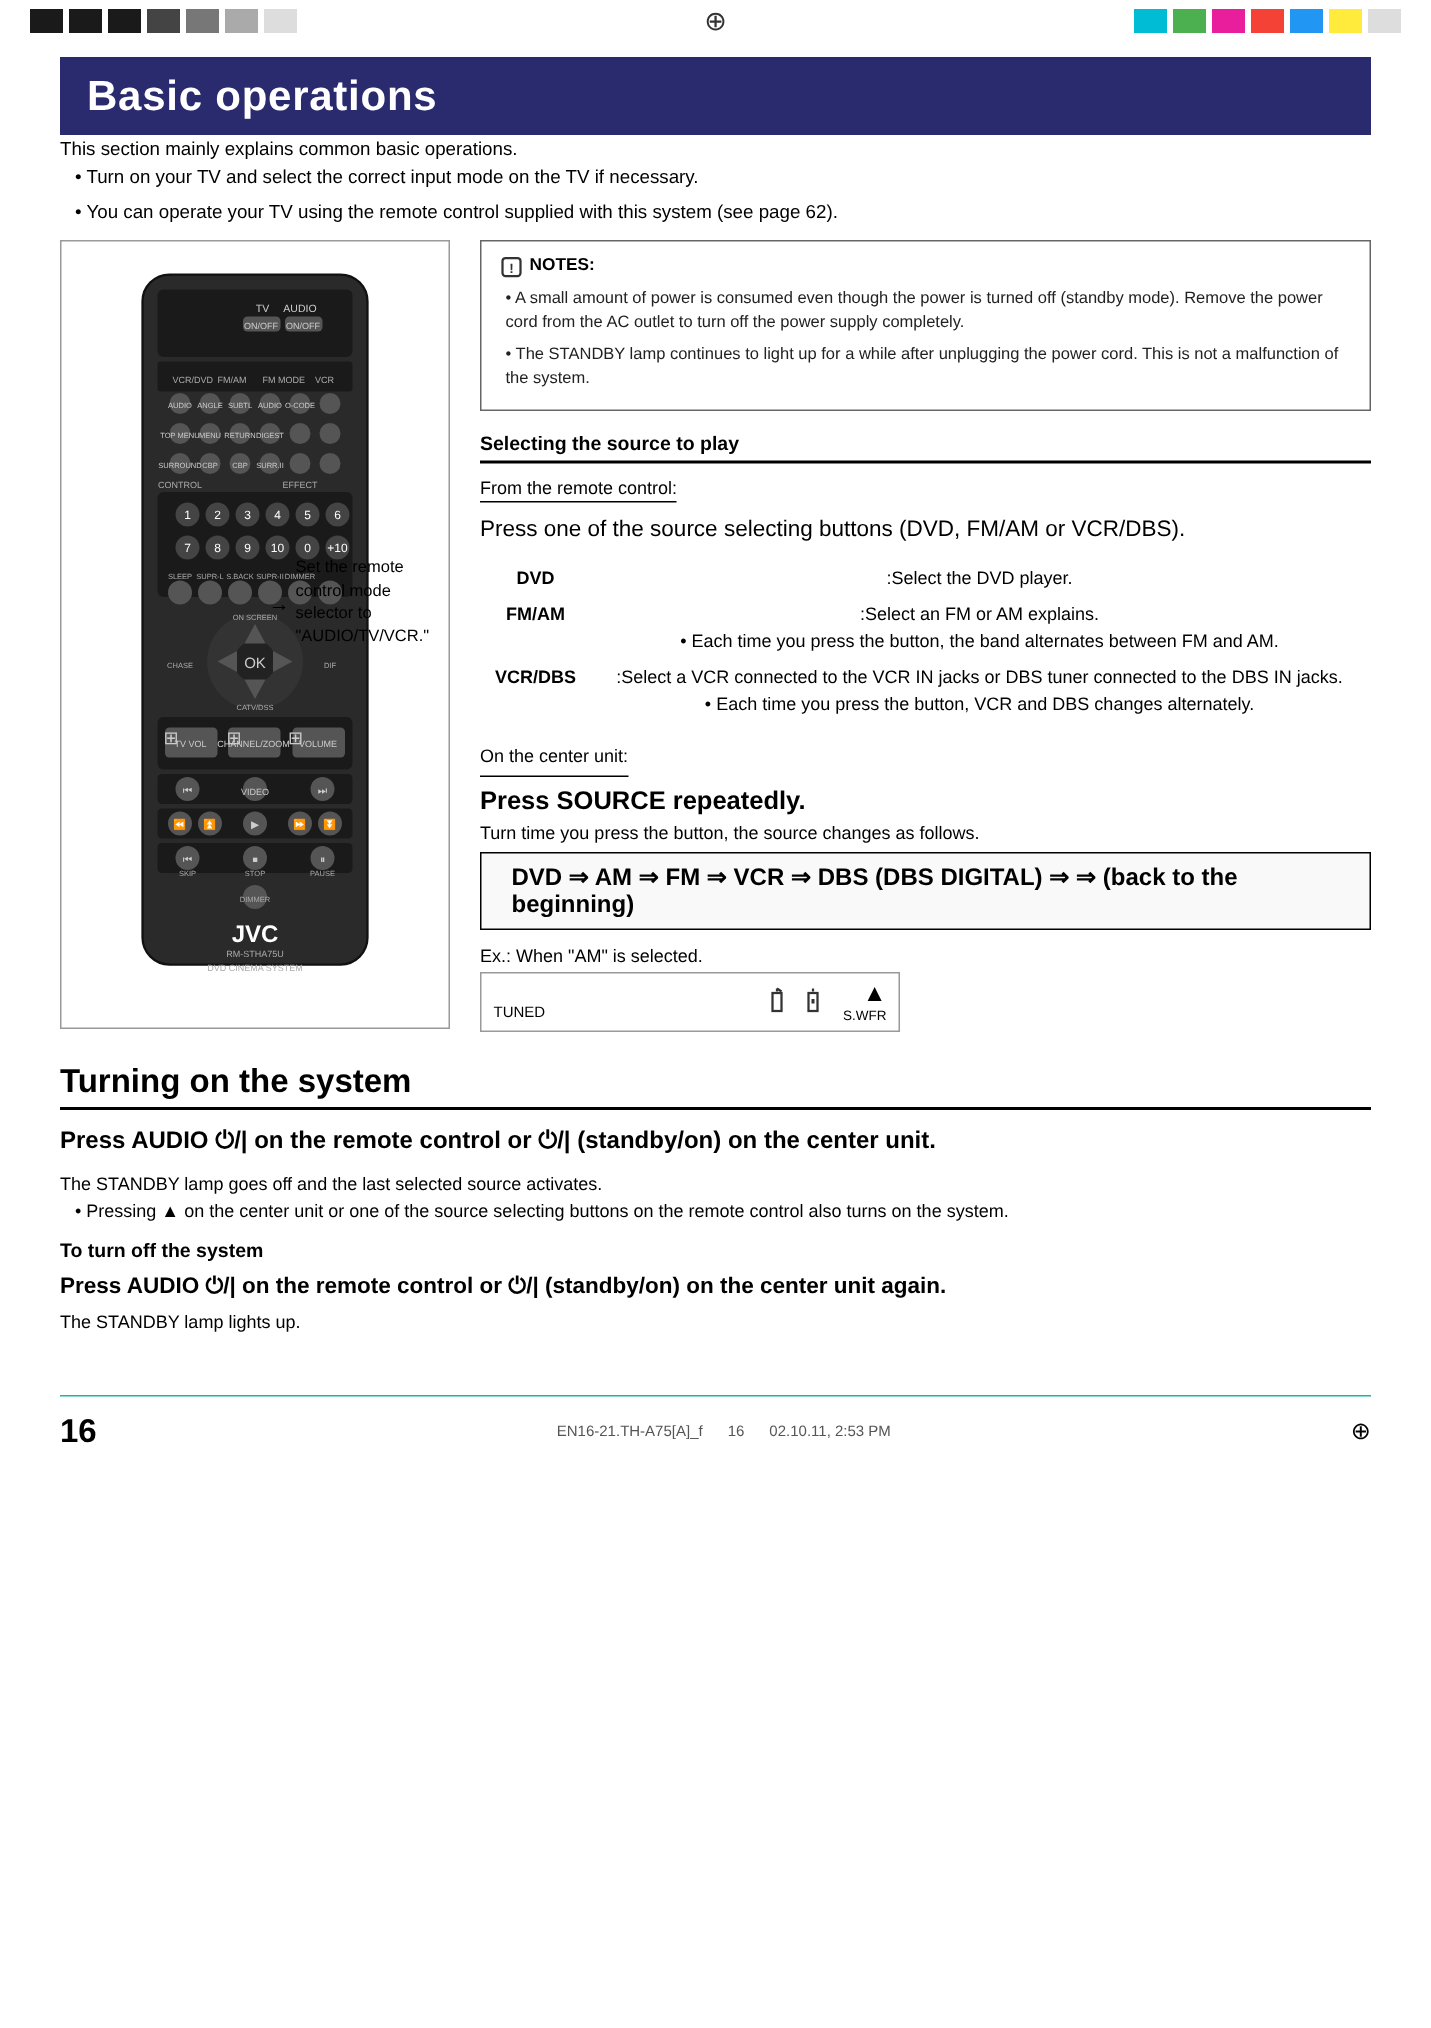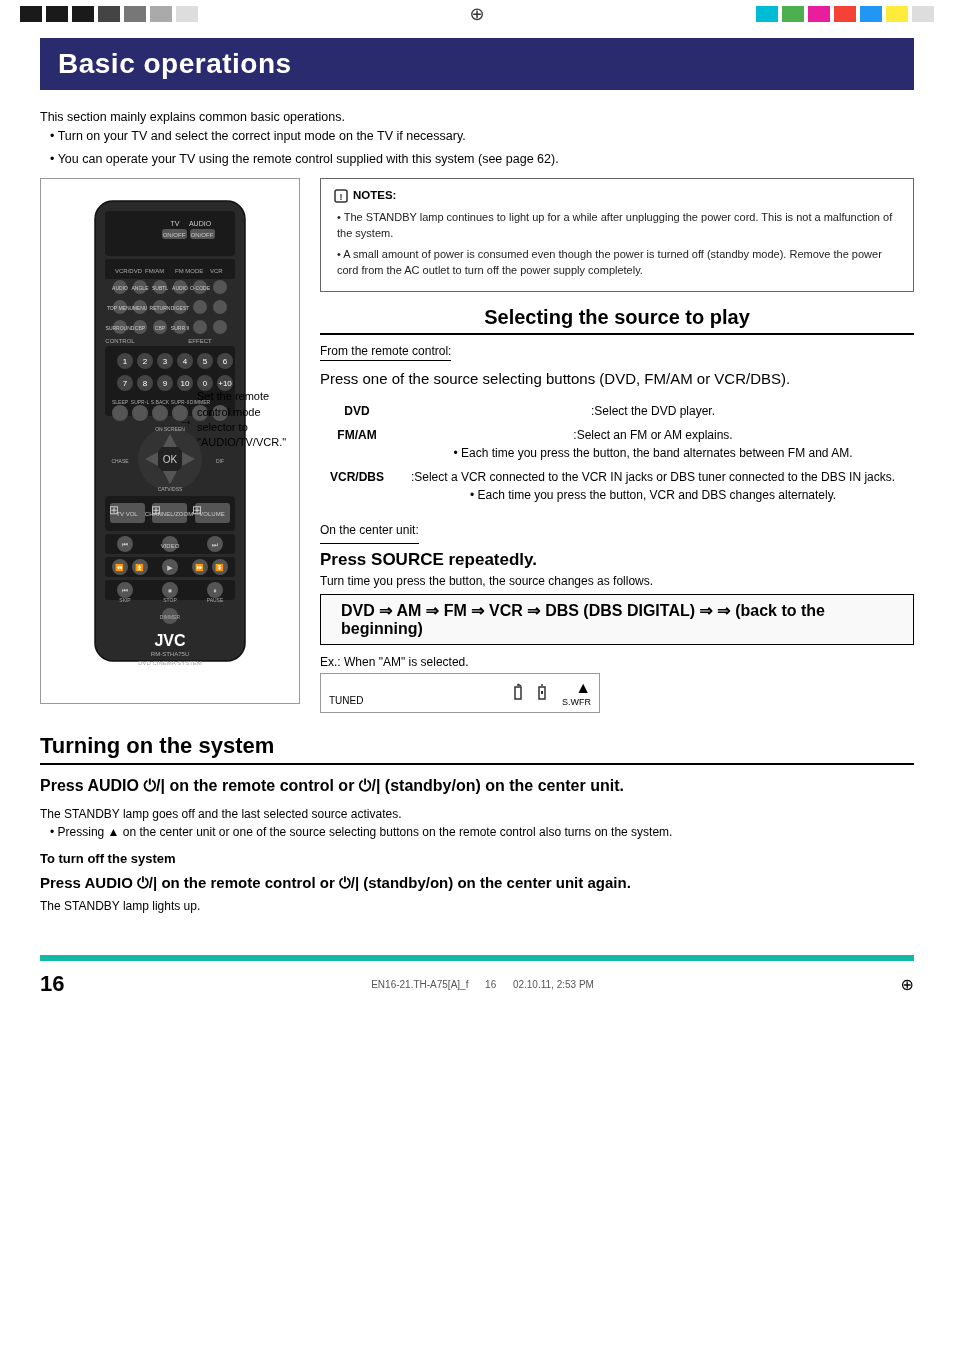--- a/index.html
+++ b/index.html
@@ -71,21 +71,20 @@
     .main-content {
       padding: 10px 40px 20px 40px;
       position: relative;
     }
 
     
     .section-title-box {
       background: #2a2a6e;
       color: #fff;
       padding: 10px 18px;
-      margin-bottom: 18px;
       display: inline-block;
       width: 100%;
     }
     .section-title-box h1 {
       font-size: 28px;
       font-weight: bold;
       letter-spacing: 0.5px;
     }
 
     
@@ -151,26 +150,25 @@
       content: '• ';
     }
     .notes-box ul li {
       margin-bottom: 4px;
       font-size: 11px;
       color: #222;
     }
 
     
     .subsection-title {
-      font-size: 20px;
+      font-size: 13px;
       font-weight: bold;
       border-bottom: 2px solid #000;
       padding-bottom: 4px;
       margin-bottom: 8px;
-      text-align: center;
     }
     .from-remote-label {
       font-size: 12px;
       border-bottom: 1px solid #000;
       padding-bottom: 2px;
       margin-bottom: 8px;
       display: inline-block;
     }
     .press-instruction {
       font-size: 15px;
@@ -548,22 +546,22 @@
 
       <div class="notes-box">
         <div class="notes-title">
           <svg width="16" height="16" viewBox="0 0 16 16">
             <rect x="2" y="2" width="12" height="12" rx="2" fill="none" stroke="#333" stroke-width="1.5"></rect>
             <text x="8" y="12" font-size="9" text-anchor="middle" fill="#333">!</text>
           </svg>
           <span>NOTES:</span>
         </div>
         <ul>
+          <li>A small amount of power is consumed even though the power is turned off (standby mode). Remove the power cord from the AC outlet to turn off the power supply completely.</li>
           <li>The STANDBY lamp continues to light up for a while after unplugging the power cord. This is not a malfunction of the system.</li>
-          <li>A small amount of power is consumed even though the power is turned off (standby mode). Remove the power cord from the AC outlet to turn off the power supply completely.</li>
         </ul>
       </div>
 
       <div>
         <h2 class="subsection-title">Selecting the source to play</h2>
 
         <div class="from-remote-label">From the remote control:</div>
 
         <p class="press-instruction">Press one of the source selecting buttons (DVD, FM/AM or VCR/DBS).</p>
 
@@ -644,21 +642,21 @@
     </div>
 
     <p class="turn-off-title">To turn off the system</p>
 
     <p class="turn-off-instruction">Press AUDIO ⏻/| on the remote control or ⏻/| (standby/on) on the center unit again.</p>
 
     <p class="body-text">The STANDBY lamp lights up.</p>
   </div>
 
   
-  <div style="margin-top: 40px; border-top: 6px solid #14b8a6; padding-top: 10px; display:flex; justify-content:space-between; align-items:center;">
+  <div style="margin-top: 40px; border-top: 1px solid #14b8a6; padding-top: 10px; display:flex; justify-content:space-between; align-items:center;">
     <span class="page-number" style="position:static; font-size:22px; font-weight:bold;">16</span>
     <span style="font-size:10px; color:#555;">
       <span>EN16-21.TH-A75[A]_f</span>
       &nbsp;&nbsp;&nbsp;&nbsp;
       <span>16</span>
       &nbsp;&nbsp;&nbsp;&nbsp;
       <span>02.10.11, 2:53 PM</span>
     </span>
     <span style="font-size:16px;">⊕</span>
   </div>

